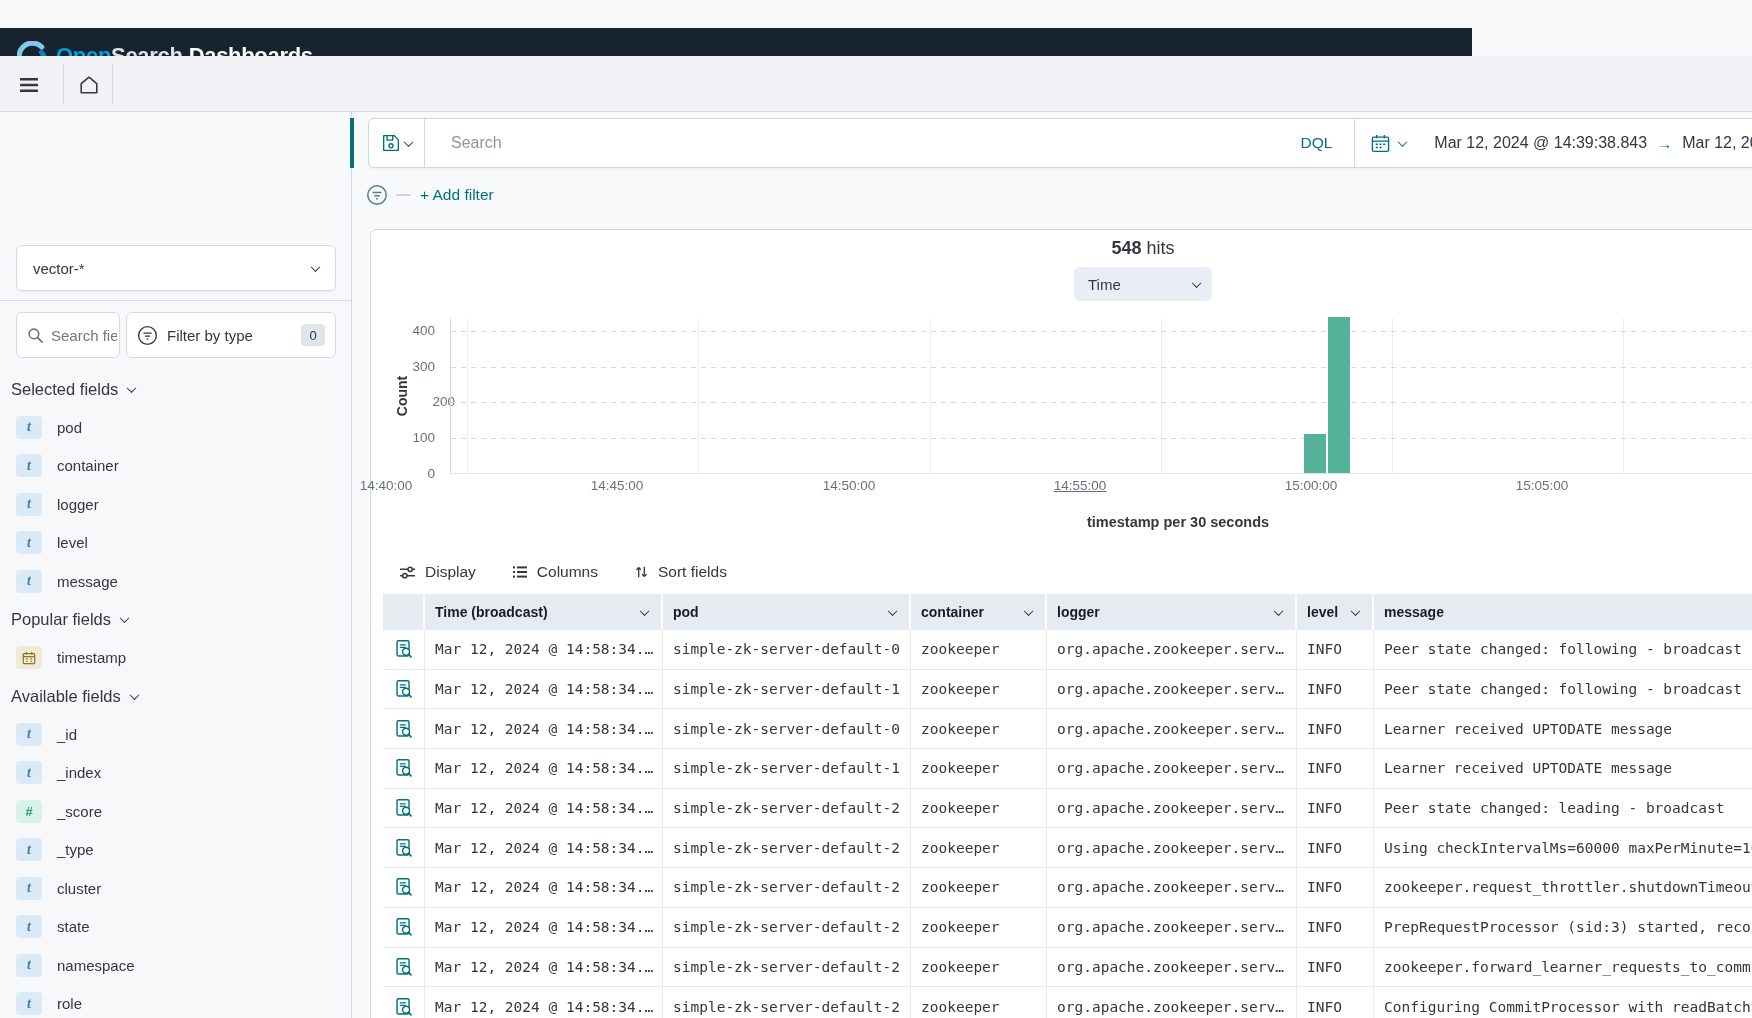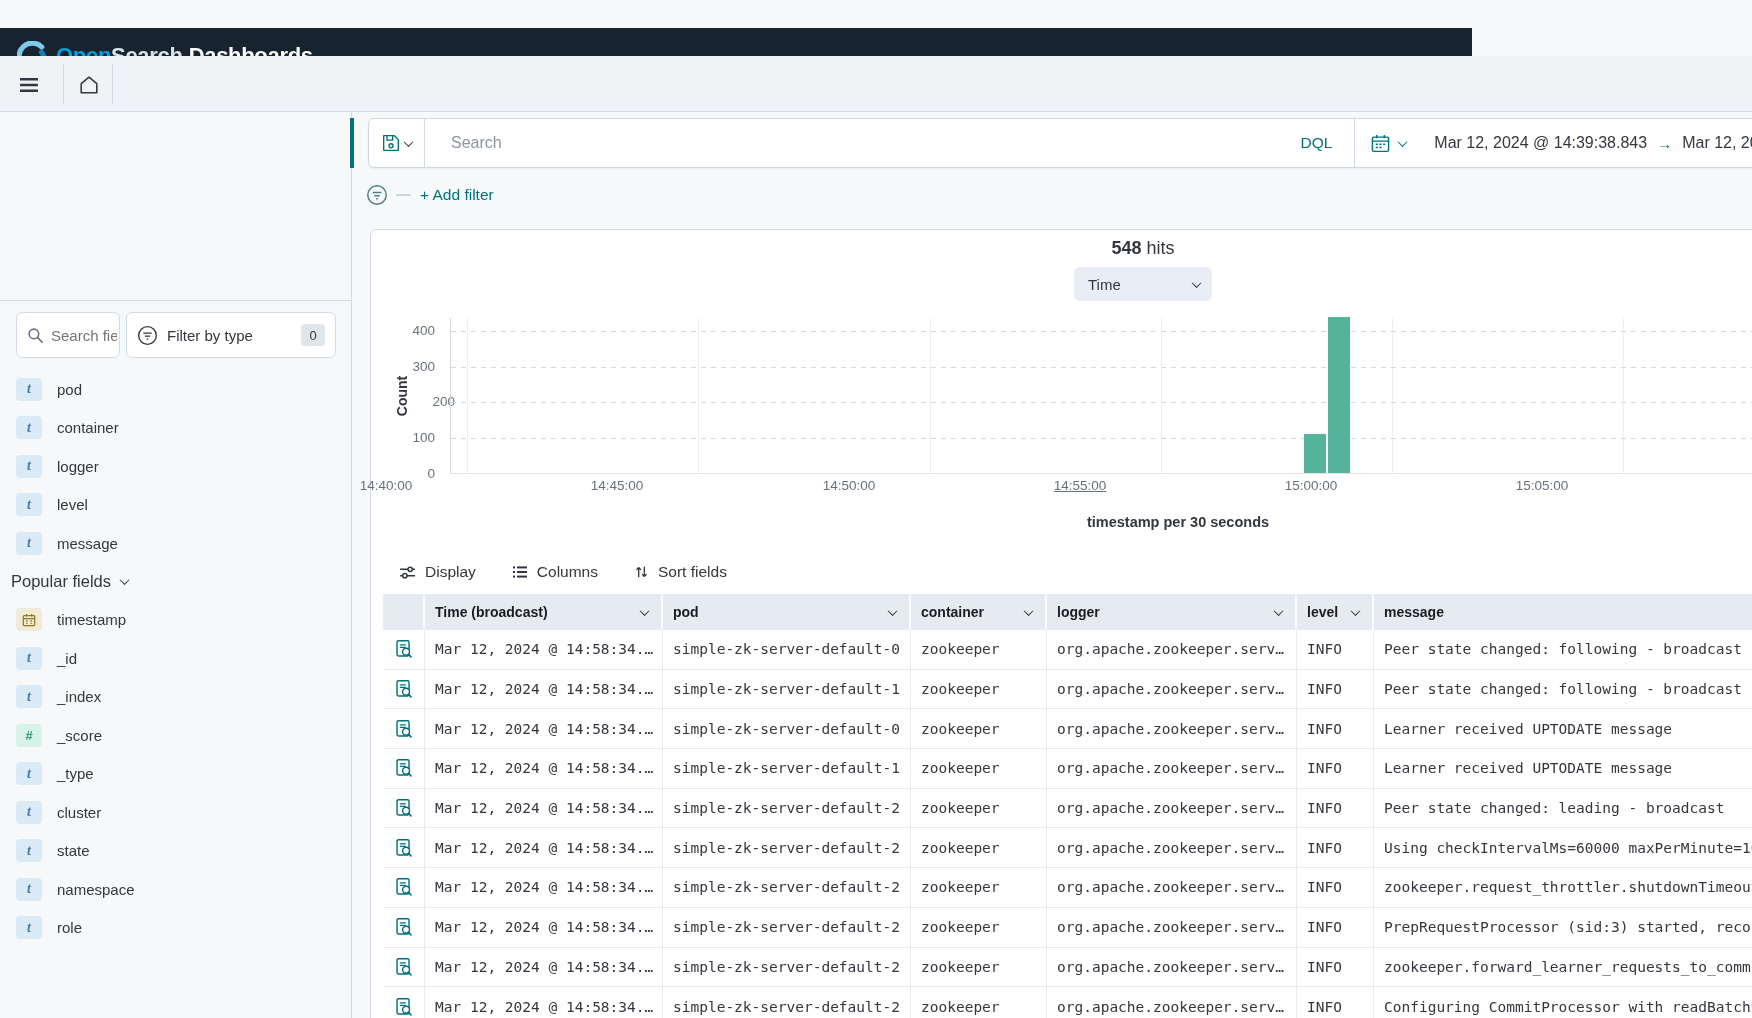--- a/index.html
+++ b/index.html
@@ -148,20 +148,24 @@
     <button class="navlink">
         <span>Reporting</span>
       </button>
     <button class="navlink">
         <span>Inspect</span>
       </button>
   </div>
 </div>
 
 <div class="sidebar">
+  <div class="index-box">
+    <span class="label">vector-*</span>
+    <span class="chev"></span>
+  </div>
   <div class="sb-divider"></div>
 
   <div class="field-search-row">
     <div class="fs-box fs-search">
       <svg width="17" height="17" viewBox="0 0 16 16" fill="none" stroke="#69707d" stroke-width="1.5" style="margin-right:7px;flex:none;">
           <circle cx="6.5" cy="6.5" r="4.5"></circle>
           <path d="M10 10 L14.2 14.2" stroke-linecap="round"></path>
         </svg>
       <input placeholder="Search field names" style="">
     </div>
@@ -169,20 +173,24 @@
       <svg width="21" height="21" viewBox="0 0 20 20" fill="none" stroke="#343741" stroke-width="1.3" style="flex:none;">
           <circle cx="10" cy="10" r="8.4"></circle>
           <path d="M6 7.8 H14 M7.5 10.6 H12.5 M9.2 13.4 H10.8"></path>
         </svg>
       <span class="txt">Filter by type</span>
       <span class="count-badge">0</span>
     </div>
   </div>
 
   <div class="sb-list">
+    <div class="sb-heading">
+      <span>Selected fields</span>
+        <span class="chev"></span>
+    </div>
     <div class="f-item">
         <span class="badge b-t">t</span>
         <span class="name">pod</span>
       </div>
     <div class="f-item">
         <span class="badge b-t">t</span>
         <span class="name">container</span>
       </div>
     <div class="f-item">
         <span class="badge b-t">t</span>
@@ -205,20 +213,24 @@
       <span class="badge b-date">
         <svg width="14" height="14" viewBox="0 0 16 16" fill="none" stroke="#8f7722" stroke-width="1.4">
             <rect x="1.5" y="3" width="13" height="11.5" rx="1"></rect>
             <path d="M1.5 6.4 H14.5 M5 1.2 V4 M11 1.2 V4"></path>
             <path d="M4.5 9 h2 M9.5 9 h2 M4.5 11.8 h2 M9.5 11.8 h2" stroke-width="1.2"></path>
           </svg>
       </span>
       <span class="name">timestamp</span>
     </div>
 
+    <div class="sb-heading">
+      <span>Available fields</span>
+        <span class="chev"></span>
+    </div>
     <div class="f-item">
         <span class="badge b-t">t</span>
         <span class="name">_id</span>
       </div>
     <div class="f-item">
         <span class="badge b-t">t</span>
         <span class="name">_index</span>
       </div>
     <div class="f-item">
         <span class="badge b-num">#</span>

